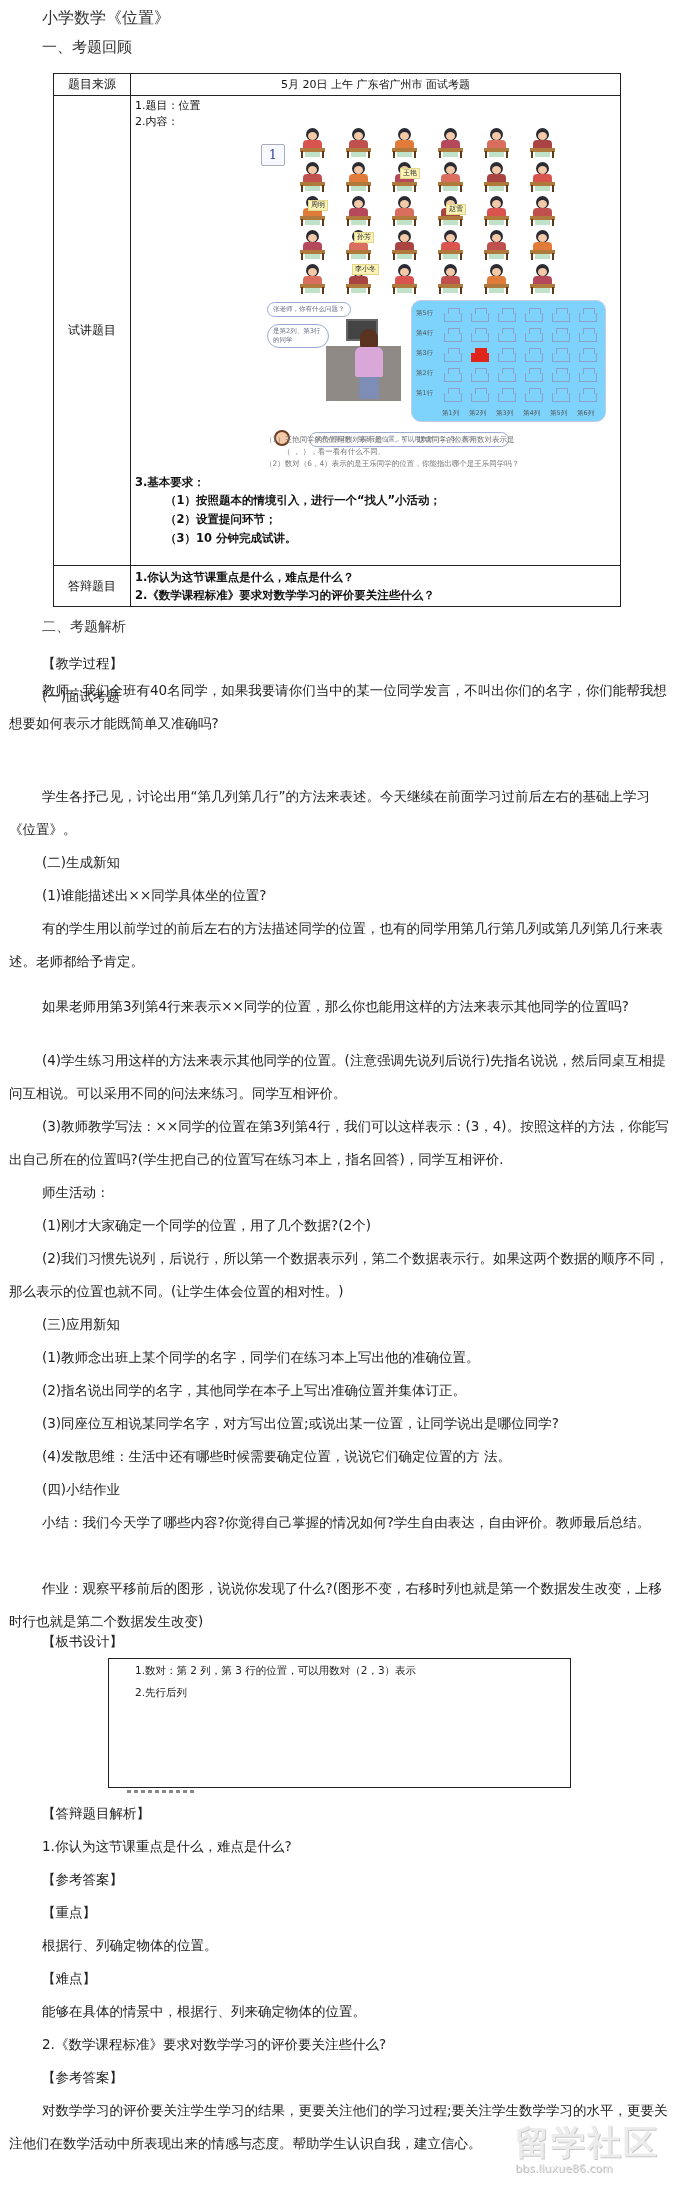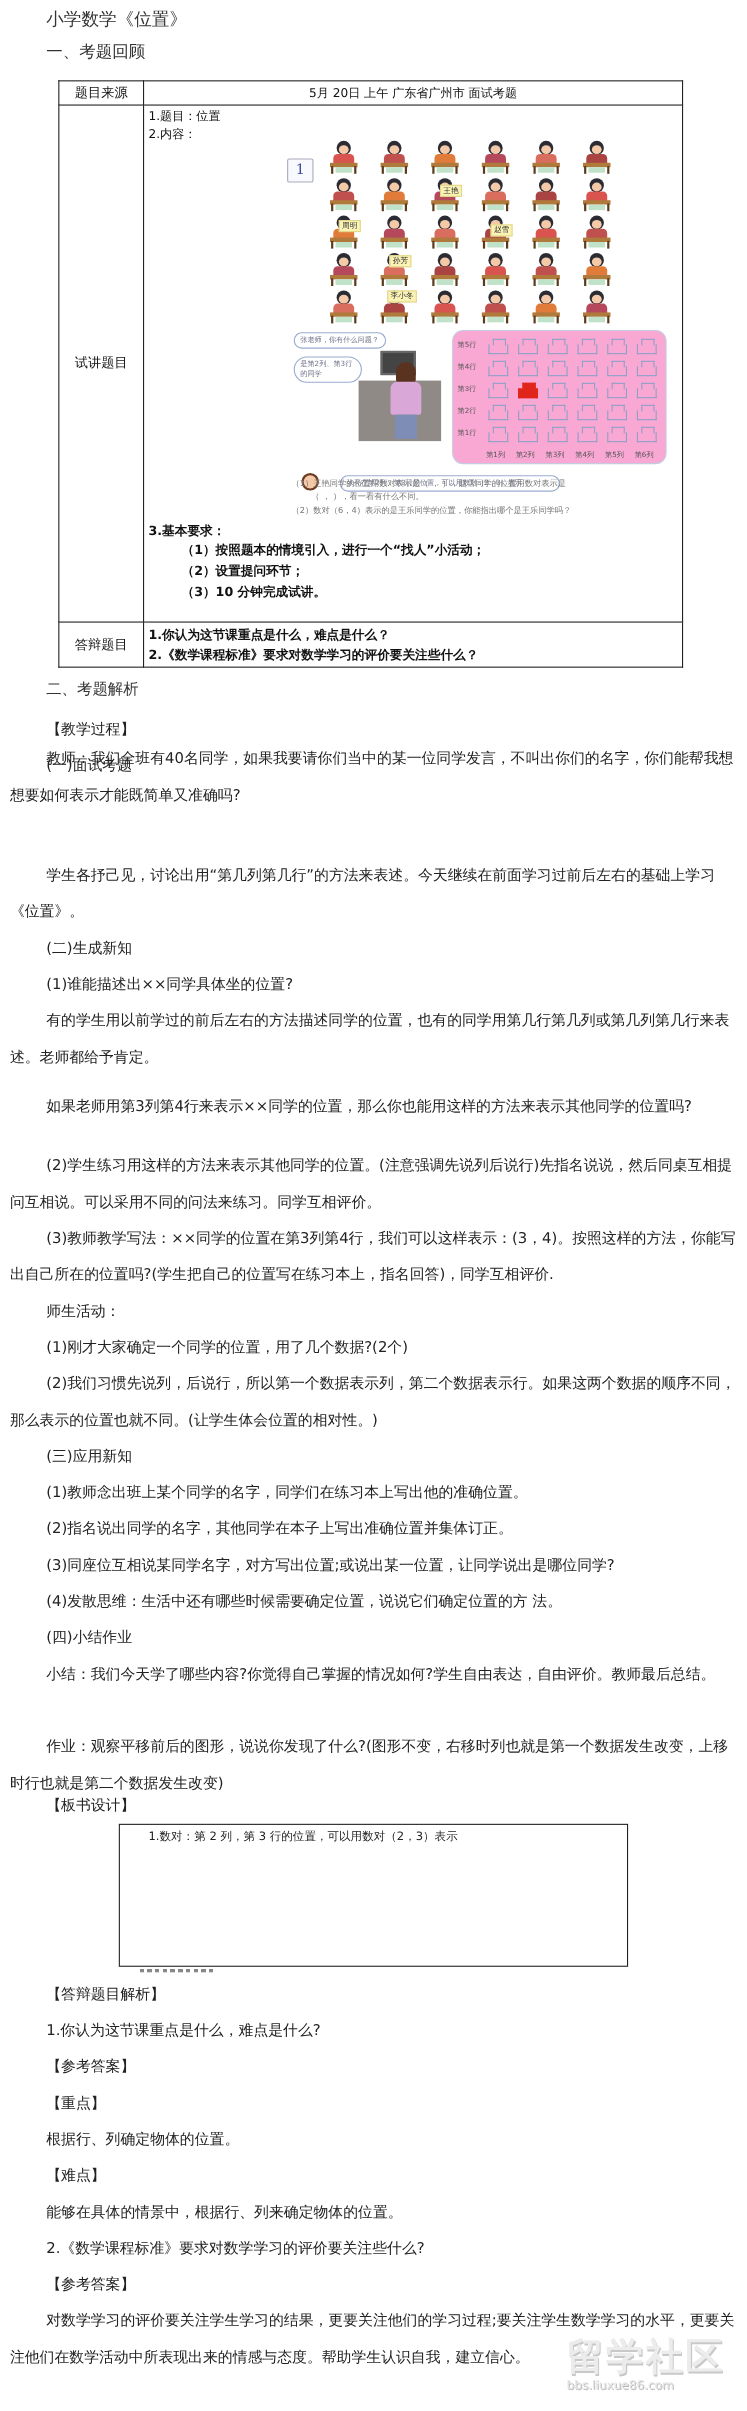--- a/index.html
+++ b/index.html
@@ -60,21 +60,21 @@
     font-size: 6.5px; color: #6a6f86; background: #fff; padding: 2px 5px; line-height: 9px;
   }
   .teacher-desk { position: absolute; left: 65px; top: 222px; width: 75px; height: 55px; background: #8f8a86; }
   .monitor { position: absolute; left: 85px; top: 195px; width: 32px; height: 22px; background: #444; border: 2px solid #666; }
   .teacher { position: absolute; left: 92px; top: 205px; width: 32px; height: 70px; }
   .teacher .hair { position: absolute; left: 7px; top: 0; width: 18px; height: 20px; border-radius: 9px 9px 4px 4px; background: #5a3320; }
   .teacher .top { position: absolute; left: 2px; top: 18px; width: 28px; height: 30px; border-radius: 6px 6px 2px 2px; background: #d9a7d8; }
   .teacher .pants { position: absolute; left: 6px; top: 48px; width: 20px; height: 22px; background: #7d8db5; }
   .chart-panel {
     position: absolute; left: 150px; top: 176px; width: 195px; height: 122px;
-    border: 1px solid #c5cbe0; border-radius: 10px; background: #f9a8d4;
+    border: 1px solid #c5cbe0; border-radius: 10px; background: #7dd3fc;
   }
   .row-lbl { position: absolute; left: 4px; font-size: 6.5px; color: #555; }
   .mini-desk { position: absolute; width: 18px; height: 9px; border: 1px solid #8fa0c8; border-top: none; }
   .mini-desk::before { content: ""; position: absolute; left: 3px; top: -5px; width: 10px; height: 5px; border: 1px solid #8fa0c8; border-bottom: none; }
   .mini-desk.hl { background: #e0261b; border-color: #e0261b; }
   .mini-desk.hl::before { background: #e0261b; border-color: #e0261b; }
   .col-lbl { position: absolute; top: 108px; font-size: 6.5px; color: #555; }
   .kid { position: absolute; left: 5px; top: 306px; width: 30px; height: 22px; }
   .kid .kh { position: absolute; left: 8px; top: 0; width: 16px; height: 16px; border-radius: 50%; background: #f3c9a8; border: 2px solid #6b3b22; }
   .task-q { position: absolute; font-size: 7.5px; color: #777; line-height: 12px; }
@@ -487,37 +487,38 @@
 <div class="abs" style="left:42px;top:618px;font-size:14px;color:#333;">二、考题解析</div>
 
 <div class="p one" style="top:653px;text-indent:33px;">【教学过程】</div>
 <div class="p one" style="top:686px;">(一)面试考题</div>
 <div class="p multi" style="top:674px;">教师：我们全班有40名同学，如果我要请你们当中的某一位同学发言，不叫出你们的名字，你们能帮我想想要如何表示才能既简单又准确吗?</div>
 <div class="p multi" style="top:780px;">学生各抒己见，讨论出用“第几列第几行”的方法来表述。今天继续在前面学习过前后左右的基础上学习《位置》。</div>
 <div class="p multi" style="top:846px;">(二)生成新知</div>
 <div class="p multi" style="top:879px;">(1)谁能描述出××同学具体坐的位置?</div>
 <div class="p multi" style="top:912px;">有的学生用以前学过的前后左右的方法描述同学的位置，也有的同学用第几行第几列或第几列第几行来表述。老师都给予肯定。</div>
 <div class="p multi" style="top:978px;margin-top:12px;">如果老师用第3列第4行来表示××同学的位置，那么你也能用这样的方法来表示其他同学的位置吗?</div>
-<div class="p multi" style="top:1044px;">(2)学生练习用这样的方法来表示其他同学的位置。(注意强调先说列后说行)先指名说说，然后同桌互相提问互相说。可以采用不同的问法来练习。同学互相评价。</div>
+<div class="p multi" style="top:1044px;">(4)学生练习用这样的方法来表示其他同学的位置。(注意强调先说列后说行)先指名说说，然后同桌互相提问互相说。可以采用不同的问法来练习。同学互相评价。</div>
 <div class="p multi" style="top:1110px;">(3)教师教学写法：××同学的位置在第3列第4行，我们可以这样表示：(3，4)。按照这样的方法，你能写出自己所在的位置吗?(学生把自己的位置写在练习本上，指名回答)，同学互相评价.</div>
 <div class="p multi" style="top:1176px;">师生活动：</div>
 <div class="p multi" style="top:1209px;">(1)刚才大家确定一个同学的位置，用了几个数据?(2个)</div>
 <div class="p multi" style="top:1242px;">(2)我们习惯先说列，后说行，所以第一个数据表示列，第二个数据表示行。如果这两个数据的顺序不同，那么表示的位置也就不同。(让学生体会位置的相对性。)</div>
 <div class="p multi" style="top:1308px;">(三)应用新知</div>
 <div class="p multi" style="top:1341px;">(1)教师念出班上某个同学的名字，同学们在练习本上写出他的准确位置。</div>
 <div class="p multi" style="top:1374px;">(2)指名说出同学的名字，其他同学在本子上写出准确位置并集体订正。</div>
 <div class="p multi" style="top:1407px;">(3)同座位互相说某同学名字，对方写出位置;或说出某一位置，让同学说出是哪位同学?</div>
 <div class="p multi" style="top:1440px;">(4)发散思维：生活中还有哪些时候需要确定位置，说说它们确定位置的方 法。</div>
 <div class="p multi" style="top:1473px;">(四)小结作业</div>
 <div class="p multi" style="top:1506px;">小结：我们今天学了哪些内容?你觉得自己掌握的情况如何?学生自由表达，自由评价。教师最后总结。</div>
 <div class="p multi" style="top:1572px;">作业：观察平移前后的图形，说说你发现了什么?(图形不变，右移时列也就是第一个数据发生改变，上移时行也就是第二个数据发生改变)</div>
 <div class="p multi" style="top:1625px;">【板书设计】</div>
 
 <div class="board">
   <div class="bl">1.数对：第 2 列，第 3 行的位置，可以用数对（2，3）表示</div>
+  <div class="bl">2.先行后列</div>
 </div>
 <div class="board-artifact"></div>
 
 <div class="p multi" style="top:1797px;">【答辩题目解析】</div>
 <div class="p multi" style="top:1830px;">1.你认为这节课重点是什么，难点是什么?</div>
 <div class="p multi" style="top:1863px;">【参考答案】</div>
 <div class="p multi" style="top:1896px;">【重点】</div>
 <div class="p multi" style="top:1929px;">根据行、列确定物体的位置。</div>
 <div class="p multi" style="top:1962px;">【难点】</div>
 <div class="p multi" style="top:1995px;">能够在具体的情景中，根据行、列来确定物体的位置。</div>

